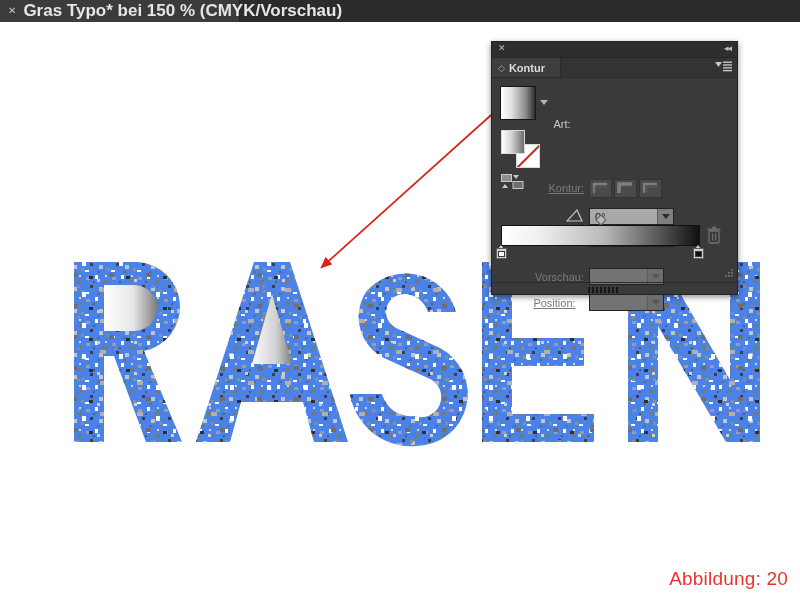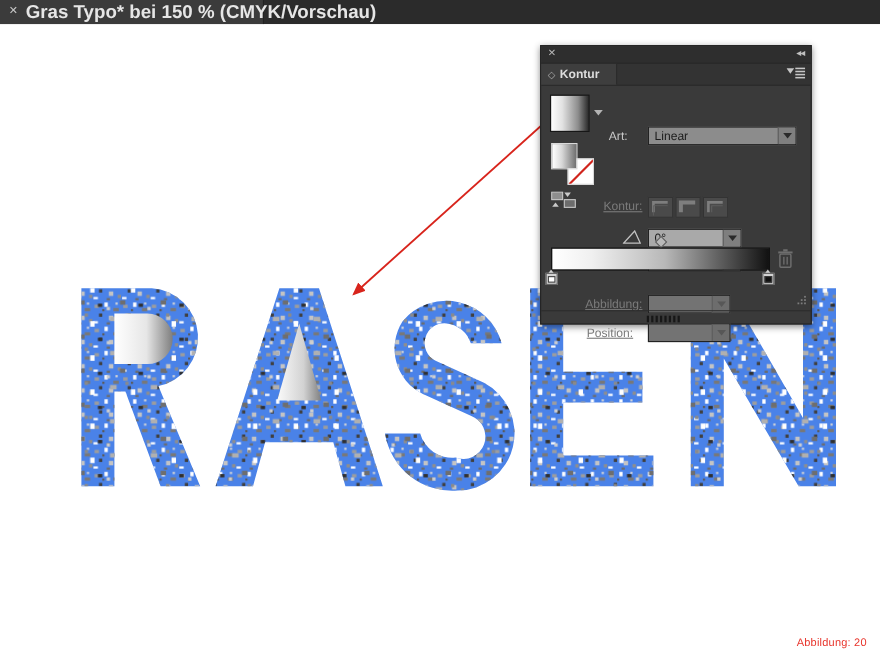--- a/index.html
+++ b/index.html
@@ -47,21 +47,21 @@
 
   
   #arrow{
     position:absolute;left:0;top:0;width:800px;height:578px;
     pointer-events:none;
   }
 
   
   #caption{
     position:absolute;right:12px;bottom:10px;
-    color:#e8352c;font-size:10px;
+    color:#e8352c;font-size:19px;
     letter-spacing:.2px;
   }
 
   
   #panel{
     position:absolute;left:491px;top:41px;width:247px;height:254px;
     background:#3a3a3a;
     border:1px solid #232323;
     box-shadow:0 2px 6px rgba(0,0,0,.45);
     box-sizing:border-box;
@@ -363,26 +363,20 @@
     <div class="revicon">
       <svg width="26" height="16" viewBox="0 0 26 16" xmlns="http://www.w3.org/2000/svg">
         <rect x="0.5" y="0.5" width="10" height="7" fill="#8e8e8e" stroke="#c9c9c9"></rect>
         <rect x="12" y="7.5" width="10" height="7" fill="#6d6d6d" stroke="#c9c9c9"></rect>
         <path d="M12,1 L18,1 L15,5 Z" fill="#c9c9c9"></path>
         <path d="M1,14 L7,14 L4,10 Z" fill="#c9c9c9"></path>
       </svg>
     </div>
 
     <div class="rowlabel" style="left:48px;top:40px;width:44px;text-align:center;">Art:</div>
-    <div class="field" style="left:97px;top:37px;width:135px;">
-      <span class="val">Linear</span>
-      <span class="arrowbox">
-          <i></i>
-        </span>
-    </div>
 
     <div class="rowlabel dim" style="left:40px;top:104px;width:52px;">Kontur:</div>
     <div class="konturbtn" style="left:97px;">
       <svg width="21" height="17" viewBox="0 0 21 17" xmlns="http://www.w3.org/2000/svg">
         <path d="M4,13 V4 H17" stroke="#7e7e7e" stroke-width="2.4" fill="none"></path>
         <path d="M4,13 V4 H17" stroke="#5e5e5e" stroke-width="0.8" fill="none" transform="translate(0,3)"></path>
       </svg>
     </div>
     <div class="konturbtn" style="left:122px;">
       <svg width="21" height="17" viewBox="0 0 21 17" xmlns="http://www.w3.org/2000/svg">
@@ -466,21 +460,21 @@
     <div class="trash">
       <svg width="16" height="19" viewBox="0 0 16 19" xmlns="http://www.w3.org/2000/svg">
         <rect x="3" y="5" width="10" height="12" rx="1" fill="none" stroke="#9a9a9a" stroke-width="1.3"></rect>
         <rect x="1.5" y="2.6" width="13" height="1.8" fill="#9a9a9a"></rect>
         <rect x="6" y="0.6" width="4" height="2" fill="#9a9a9a"></rect>
         <rect x="6" y="7.5" width="1.2" height="7" fill="#9a9a9a"></rect>
         <rect x="9" y="7.5" width="1.2" height="7" fill="#9a9a9a"></rect>
       </svg>
     </div>
 
-    <div class="rowlabel dim" style="left:24px;top:193px;width:68px;">Abbildung:</div>
+    <div class="rowlabel dim" style="left:24px;top:193px;width:68px;">Vorschau:</div>
     <div class="field disabled" style="left:97px;top:190px;width:75px;">
       <span class="val"></span>
       <span class="arrowbox">
           <i></i>
         </span>
     </div>
 
     <div class="rowlabel dim" style="left:33px;top:219px;width:59px;text-align:center;">Position:</div>
     <div class="field disabled" style="left:97px;top:216px;width:75px;">
       <span class="val"></span>

